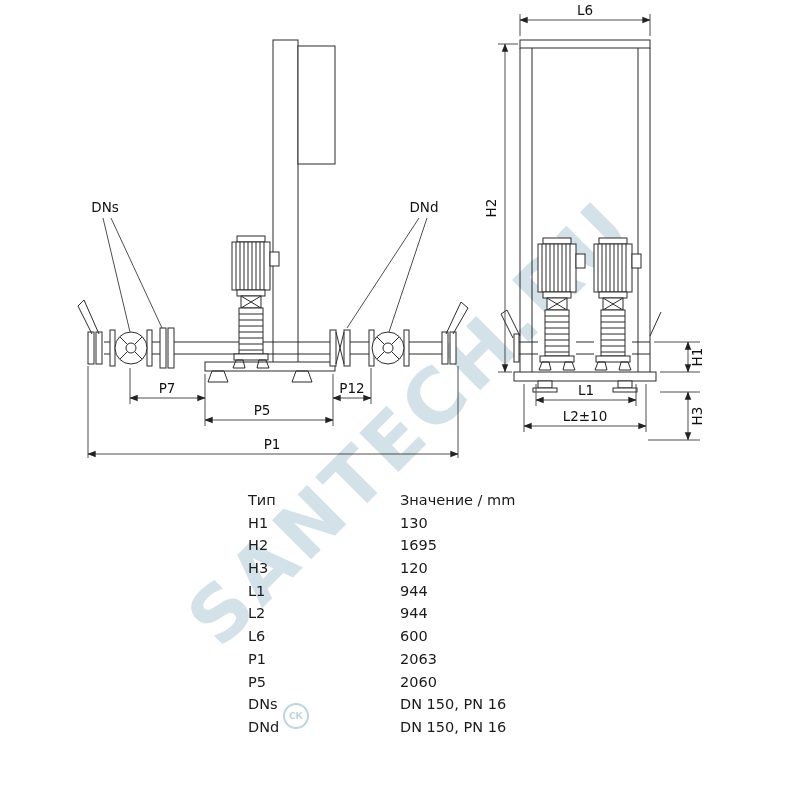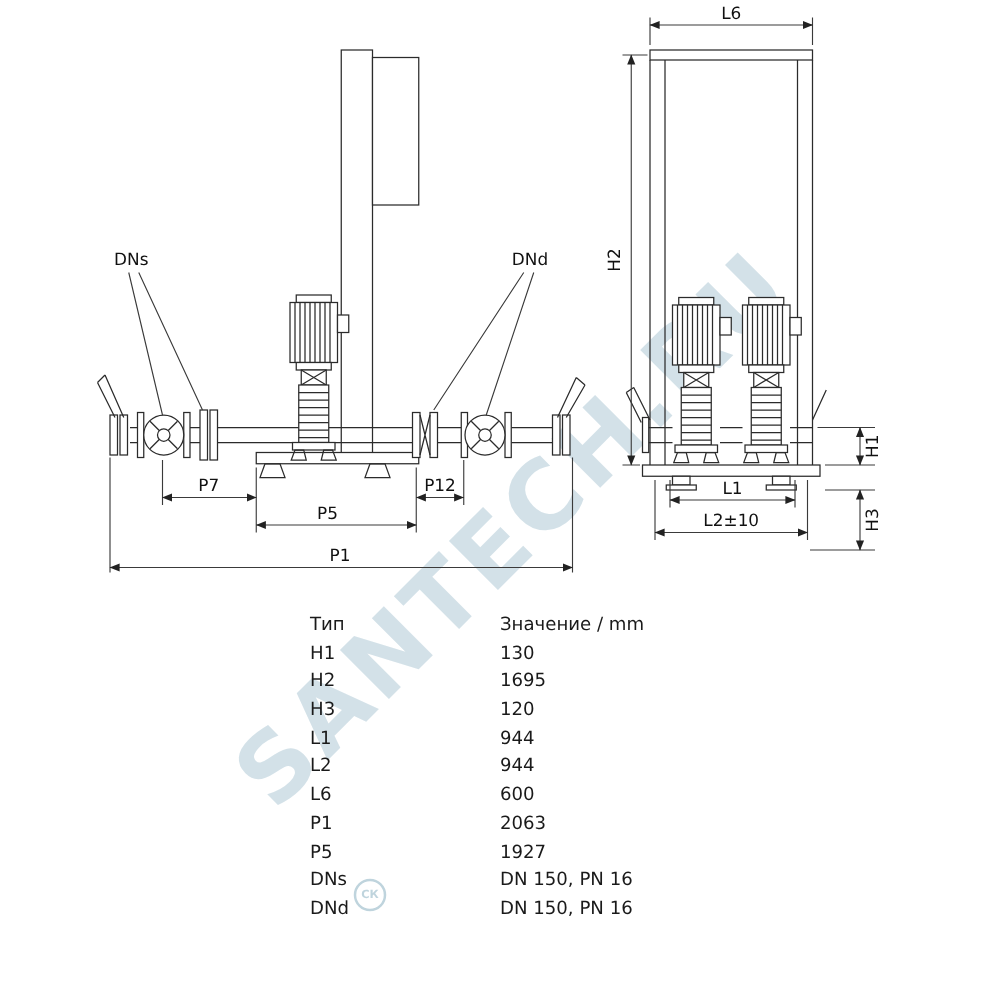--- a/index.html
+++ b/index.html
@@ -213,21 +213,21 @@
     <div class="trow">
       <div class="tcell param">L6</div>
       <div class="tcell value">600</div>
     </div>
     <div class="trow">
       <div class="tcell param">P1</div>
       <div class="tcell value">2063</div>
     </div>
     <div class="trow">
       <div class="tcell param">P5</div>
-      <div class="tcell value">1927</div>
+      <div class="tcell value">2060</div>
     </div>
     <div class="trow">
       <div class="tcell param">DNs</div>
       <div class="tcell value">DN 150, PN 16</div>
     </div>
     <div class="trow">
       <div class="tcell param">DNd</div>
       <div class="tcell value">DN 150, PN 16</div>
     </div>
   </div>

